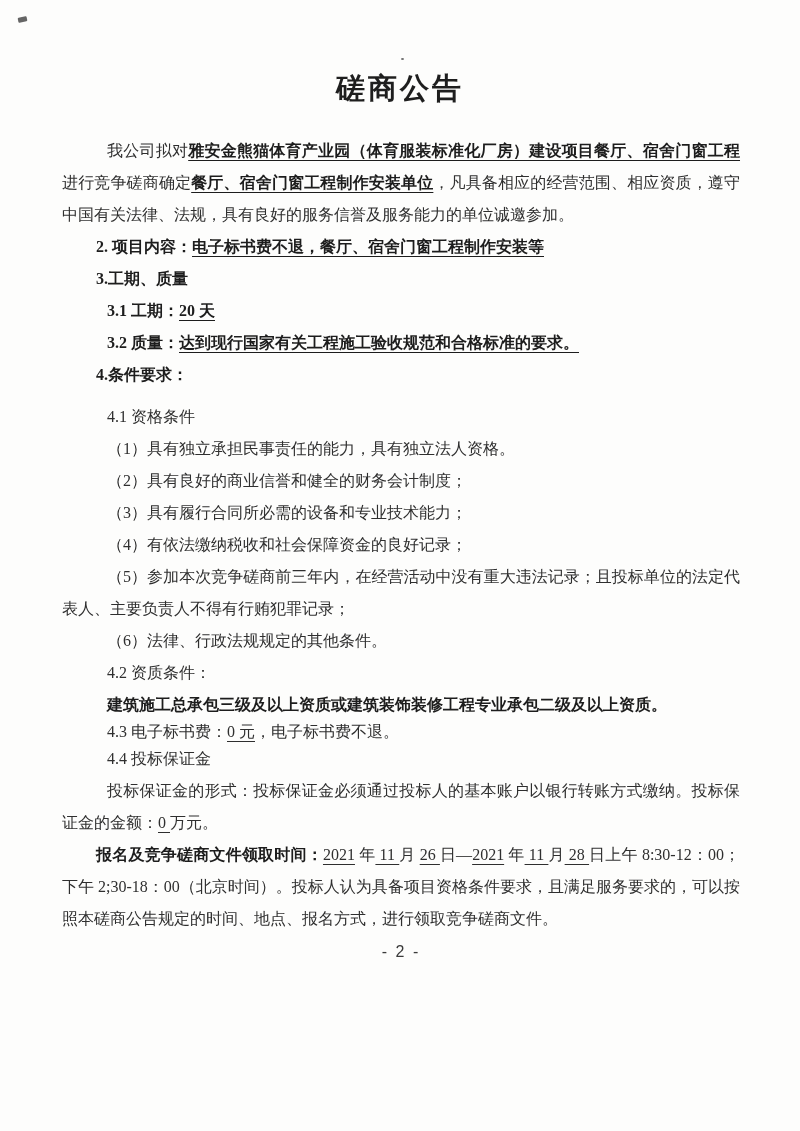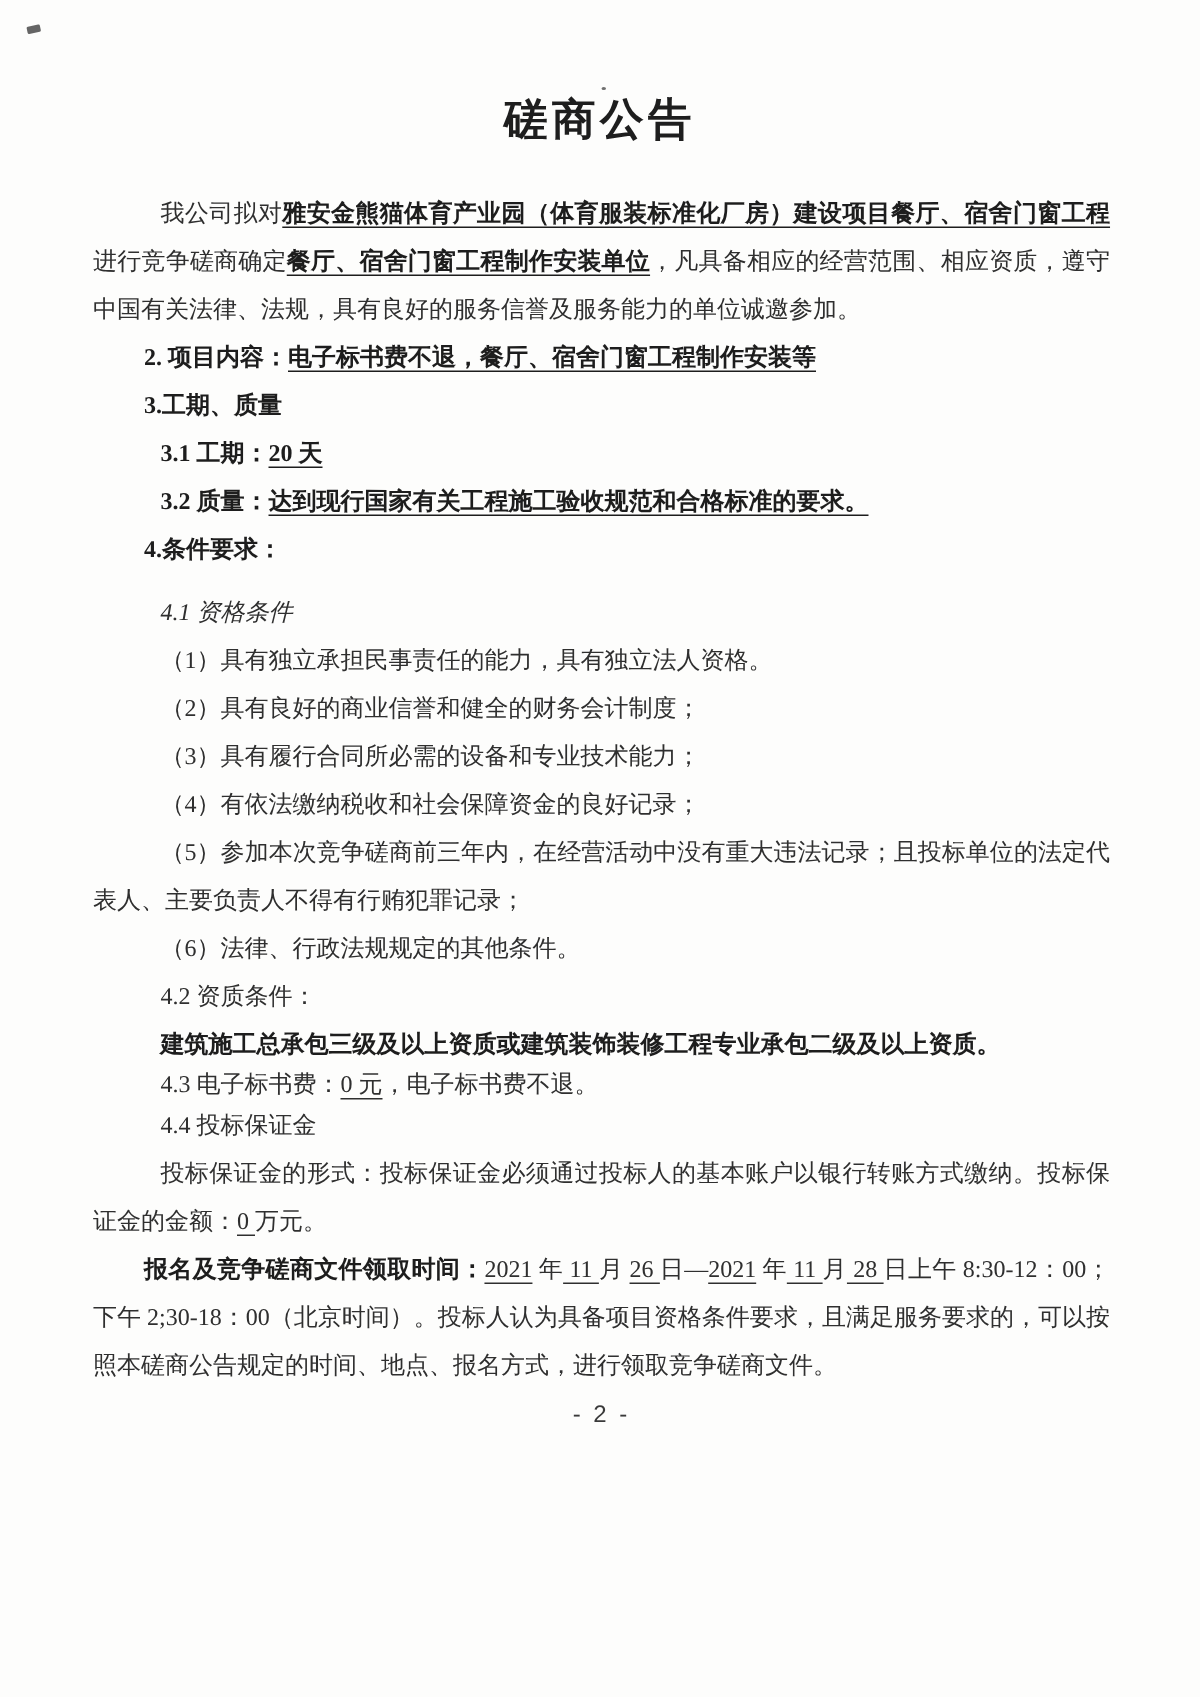--- a/index.html
+++ b/index.html
@@ -8,22 +8,22 @@
     width: 800px;
     height: 1131px;
     margin: 0 auto;
     background: #fdfdfc;
     overflow: hidden;
     font-family: "Liberation Serif", "DejaVu Serif", serif;
     color: #2f2f2f;
     box-sizing: border-box;
   }
   .title {
-    margin: 12px;
-    padding-top: 51px;
+    margin: 0;
+    padding-top: 71px;
     text-align: center;
     font-size: 29px;
     line-height: 34px;
     font-weight: bold;
     letter-spacing: 3px;
     color: #1e1e1e;
   }
   .content {
     padding: 0 60px 0 62px;
   }
@@ -32,21 +32,21 @@
     font-size: 16px;
     line-height: 32px;
     text-align: justify;
     text-justify: inter-character;
     word-break: break-all;
     color: #2f2f2f;
   }
   .first-block { margin-top: 30px; }
   .ind2 { text-indent: 34px; }
   .ind3 { text-indent: 45px; }
-  .gap-top { margin-top: 10px; font-style: italic; }
+  .gap-top { margin-top: 10px; }
   .tight { margin-top: -5px; }
   .gap-top-sm { margin-top: 6px; }
   .run.b { font-weight: bold; color: #1d1d1d; }
   .run.u {
     text-decoration: underline;
     text-underline-offset: 4px;
     text-decoration-thickness: 1.2px;
   }
   .pagenum {
     margin-top: 8px;

